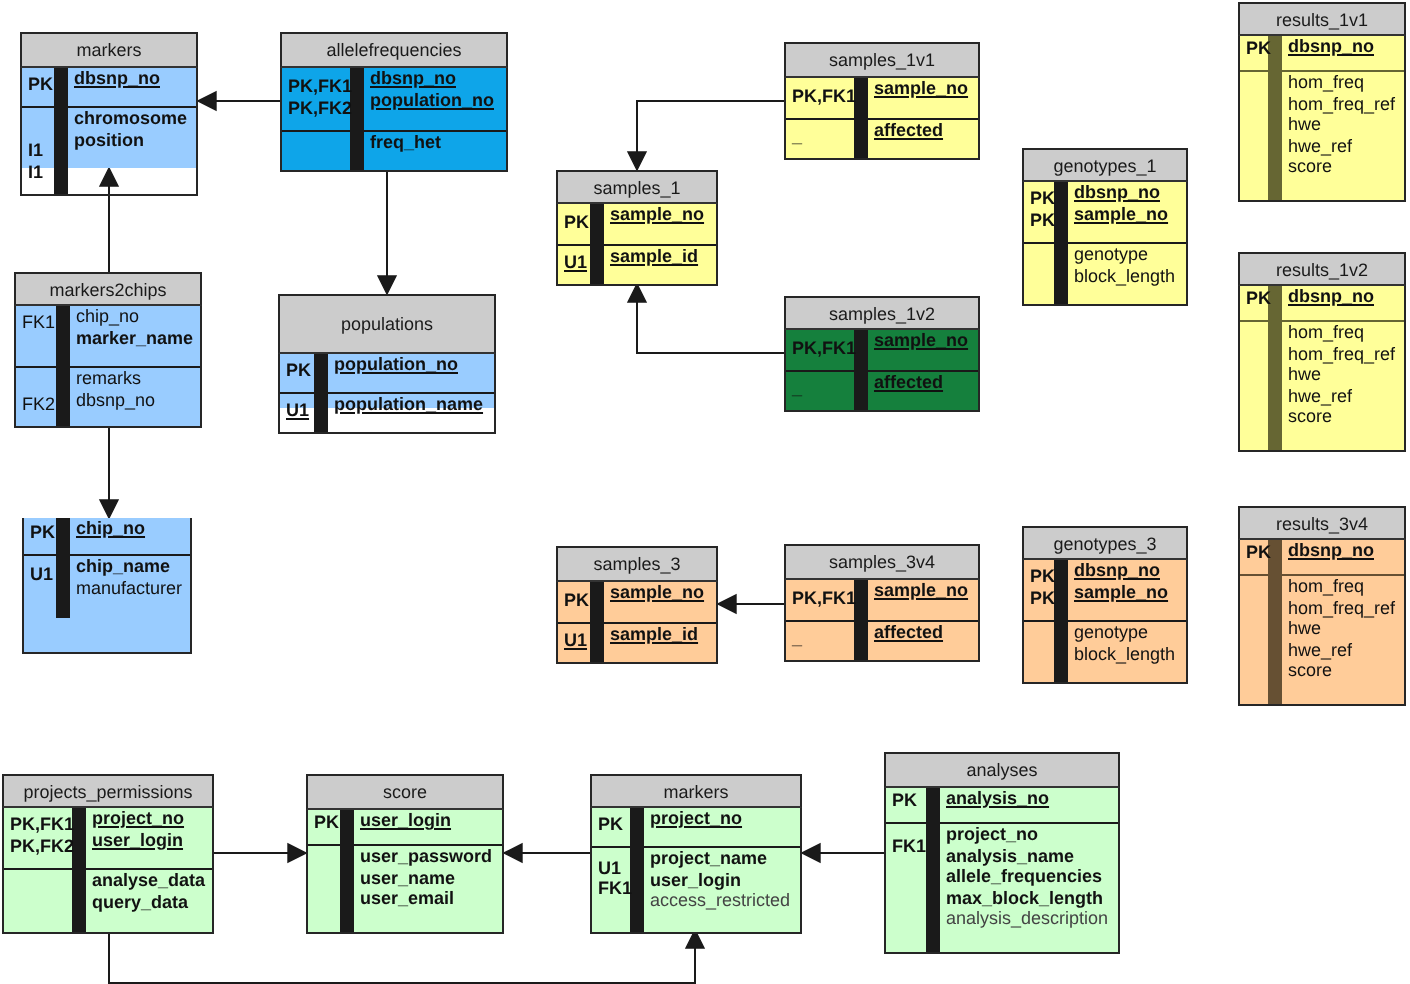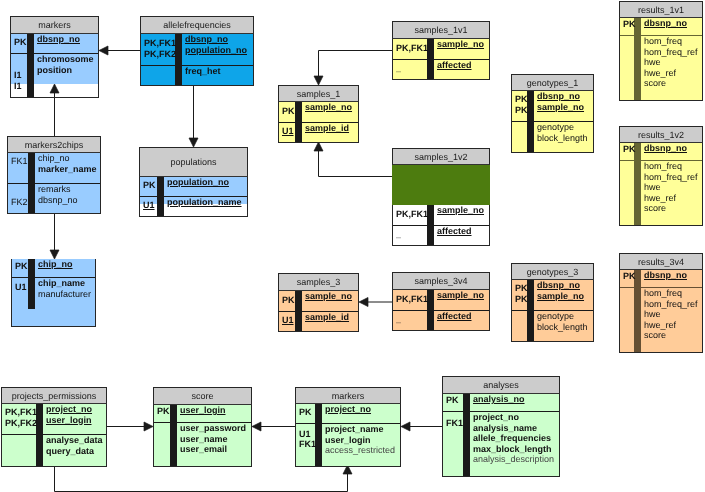--- a/index.html
+++ b/index.html
@@ -243,21 +243,21 @@
                 <div class="ln b u">U1</div>
               </div>
               <div class="fc">
                 <div class="ln b u">sample_id</div>
               </div>
             </div>
           </div>
         </div>
       </div>
       <div class="tbl" style="left: 392px; top: 148px; width: 98px; height: 57px;">
-        <div class="inner" style="border-color: rgb(51, 51, 51); background: #4d7c0f; gap: 40px;">
+        <div class="inner" style="border-color: rgb(51, 51, 51); background: #15803d;">
           <div class="title" style="height: 17px; background: rgb(204, 204, 204); border-bottom-color: rgb(51, 51, 51);">samples_1v2</div>
           <div class="body">
             <div class="sec" style="height: 20px;">
               <div class="kc" style="width: 41px; border-right-color: rgb(26, 26, 26);">
                 <div class="ln b">PK,FK1</div>
               </div>
               <div class="fc">
                 <div class="ln b u">sample_no</div>
               </div>
             </div>

